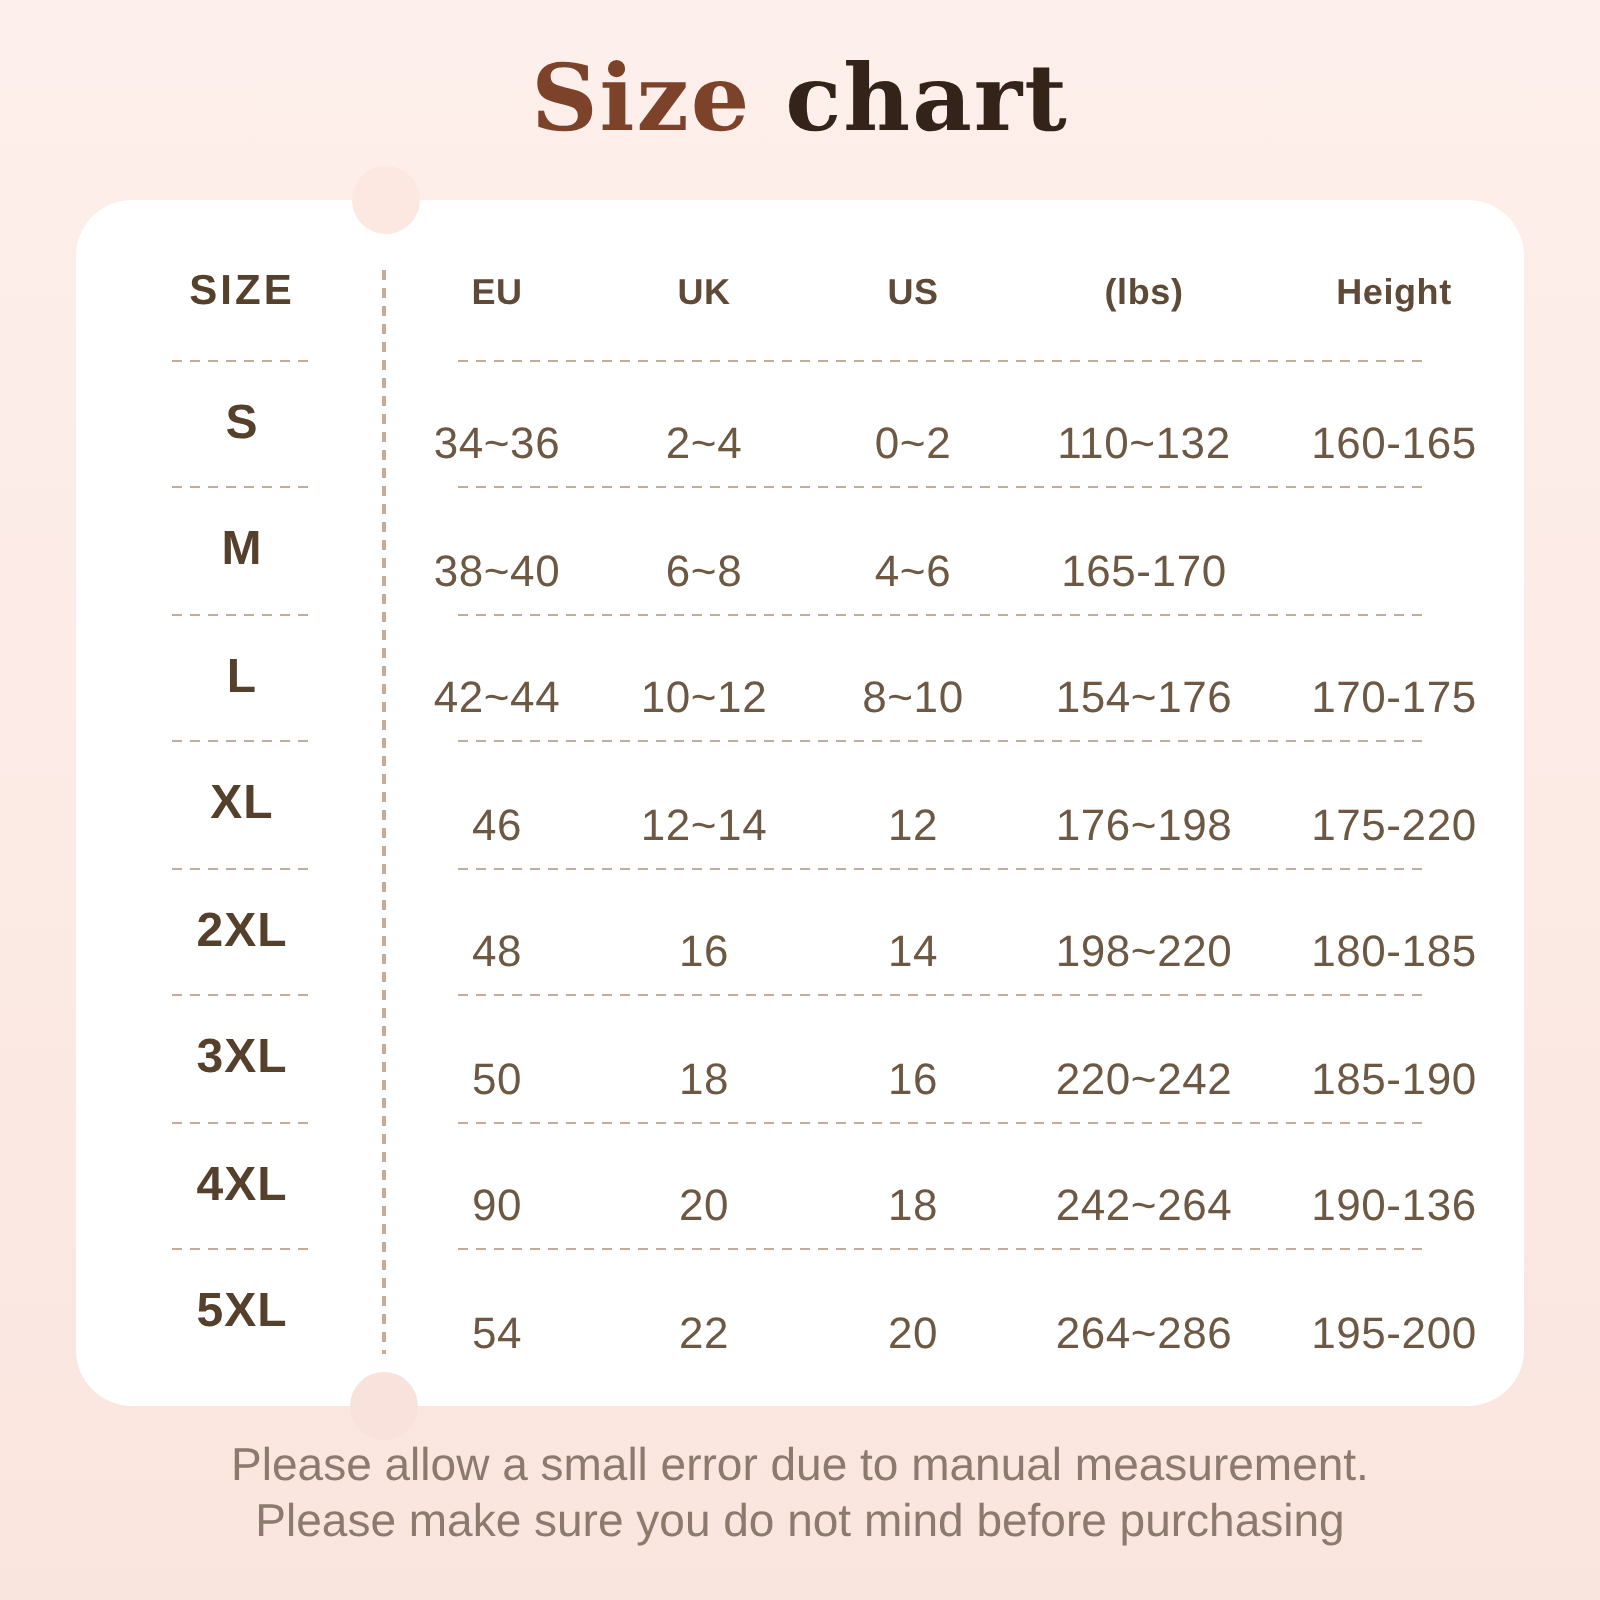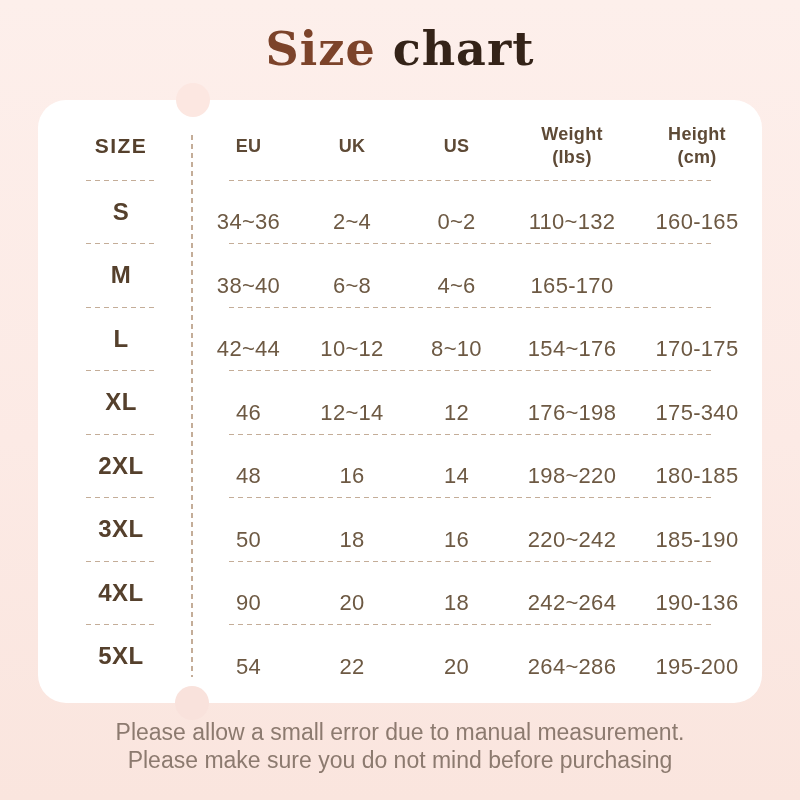--- a/index.html
+++ b/index.html
@@ -137,26 +137,24 @@
     <div class="notch notch-top"></div>
     <div class="notch notch-bottom"></div>
     <div class="vline"></div>
 
     <div class="header-row">
       <div class="cell size-head">SIZE</div>
       <div class="cell head">EU</div>
       <div class="cell head">UK</div>
       <div class="cell head">US</div>
       <div class="cell head two-line">
-        <span>Weight</span>
         <span>(lbs)</span>
       </div>
       <div class="cell head two-line">
         <span>Height</span>
-        <span>(cm)</span>
       </div>
     </div>
 
     <div>
         <div class="sep">
           <span class="seg-short"></span>
           <span class="seg-long"></span>
         </div>
         <div class="row">
           <div class="cell size-label">S</div>
@@ -192,21 +190,21 @@
         <div class="sep">
           <span class="seg-short"></span>
           <span class="seg-long"></span>
         </div>
         <div class="row">
           <div class="cell size-label">XL</div>
           <div class="cell value-cell">46</div>
           <div class="cell value-cell">12~14</div>
           <div class="cell value-cell">12</div>
           <div class="cell value-cell">176~198</div>
-          <div class="cell value-cell">175-340</div>
+          <div class="cell value-cell">175-220</div>
         </div>
         <div class="sep">
           <span class="seg-short"></span>
           <span class="seg-long"></span>
         </div>
         <div class="row">
           <div class="cell size-label">2XL</div>
           <div class="cell value-cell">48</div>
           <div class="cell value-cell">16</div>
           <div class="cell value-cell">14</div>

